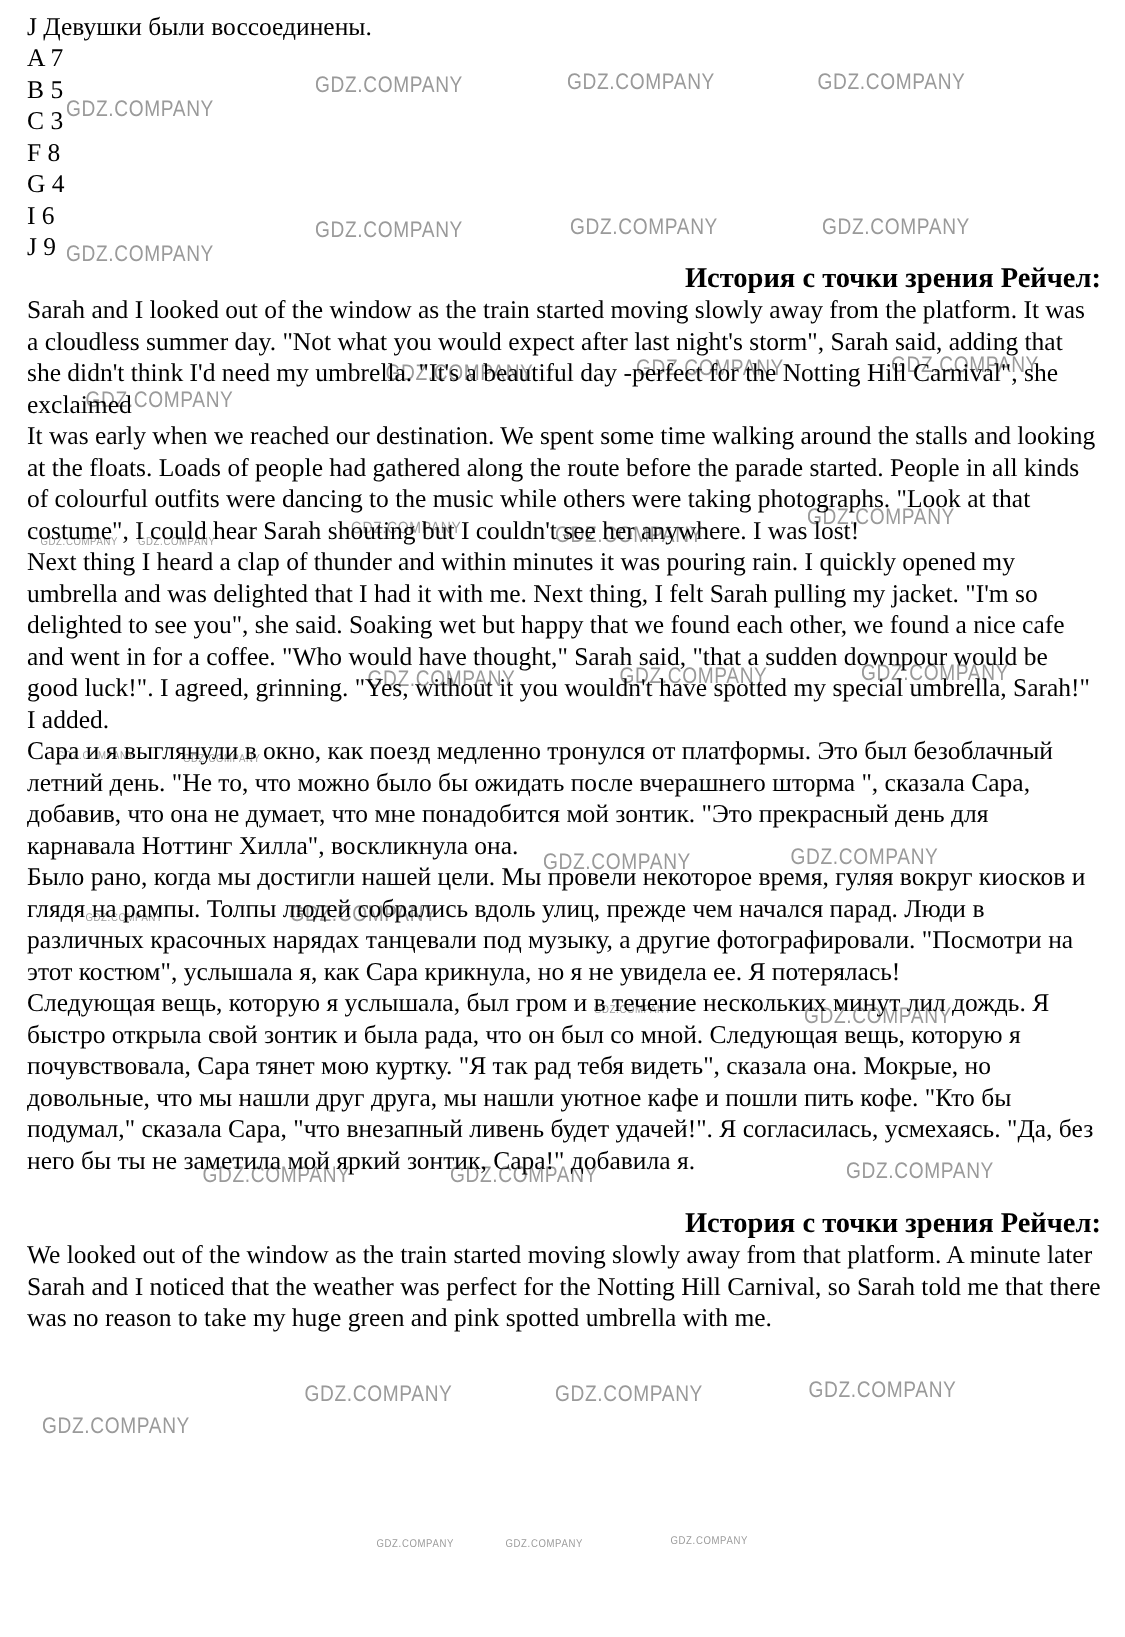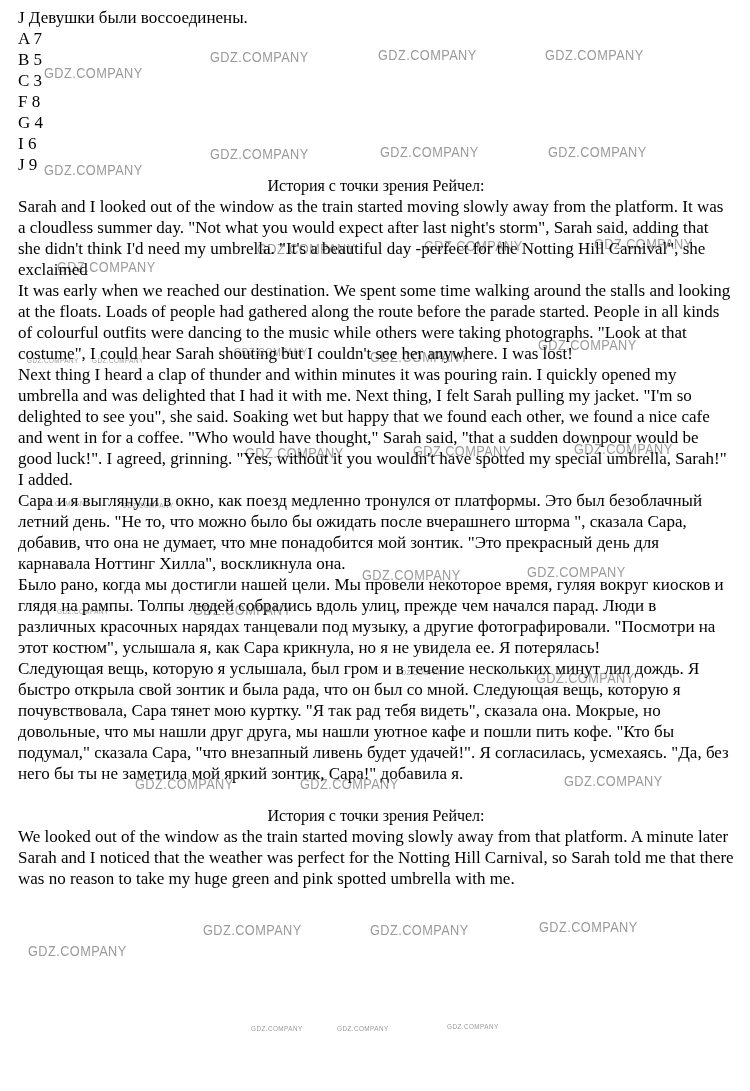--- a/index.html
+++ b/index.html
@@ -18,23 +18,23 @@
     left: 18px;
     top: 7px;
     width: 716px;
     font-size: 17px;
     line-height: 21px;
     z-index: 1;
   }
   .line, .para { margin: 0; }
   .heading {
     margin: 0;
-    font-size: 16px;
-    font-weight: 400;
-    text-align: center;
+    font-size: 19px;
+    font-weight: 700;
+    text-align: right;
   }
   #sections > .section:nth-child(3) { margin-top: 21px; }
   #watermarks {
     position: absolute;
     inset: 0;
     z-index: 0;
     pointer-events: none;
   }
   .wm {
     position: absolute;

